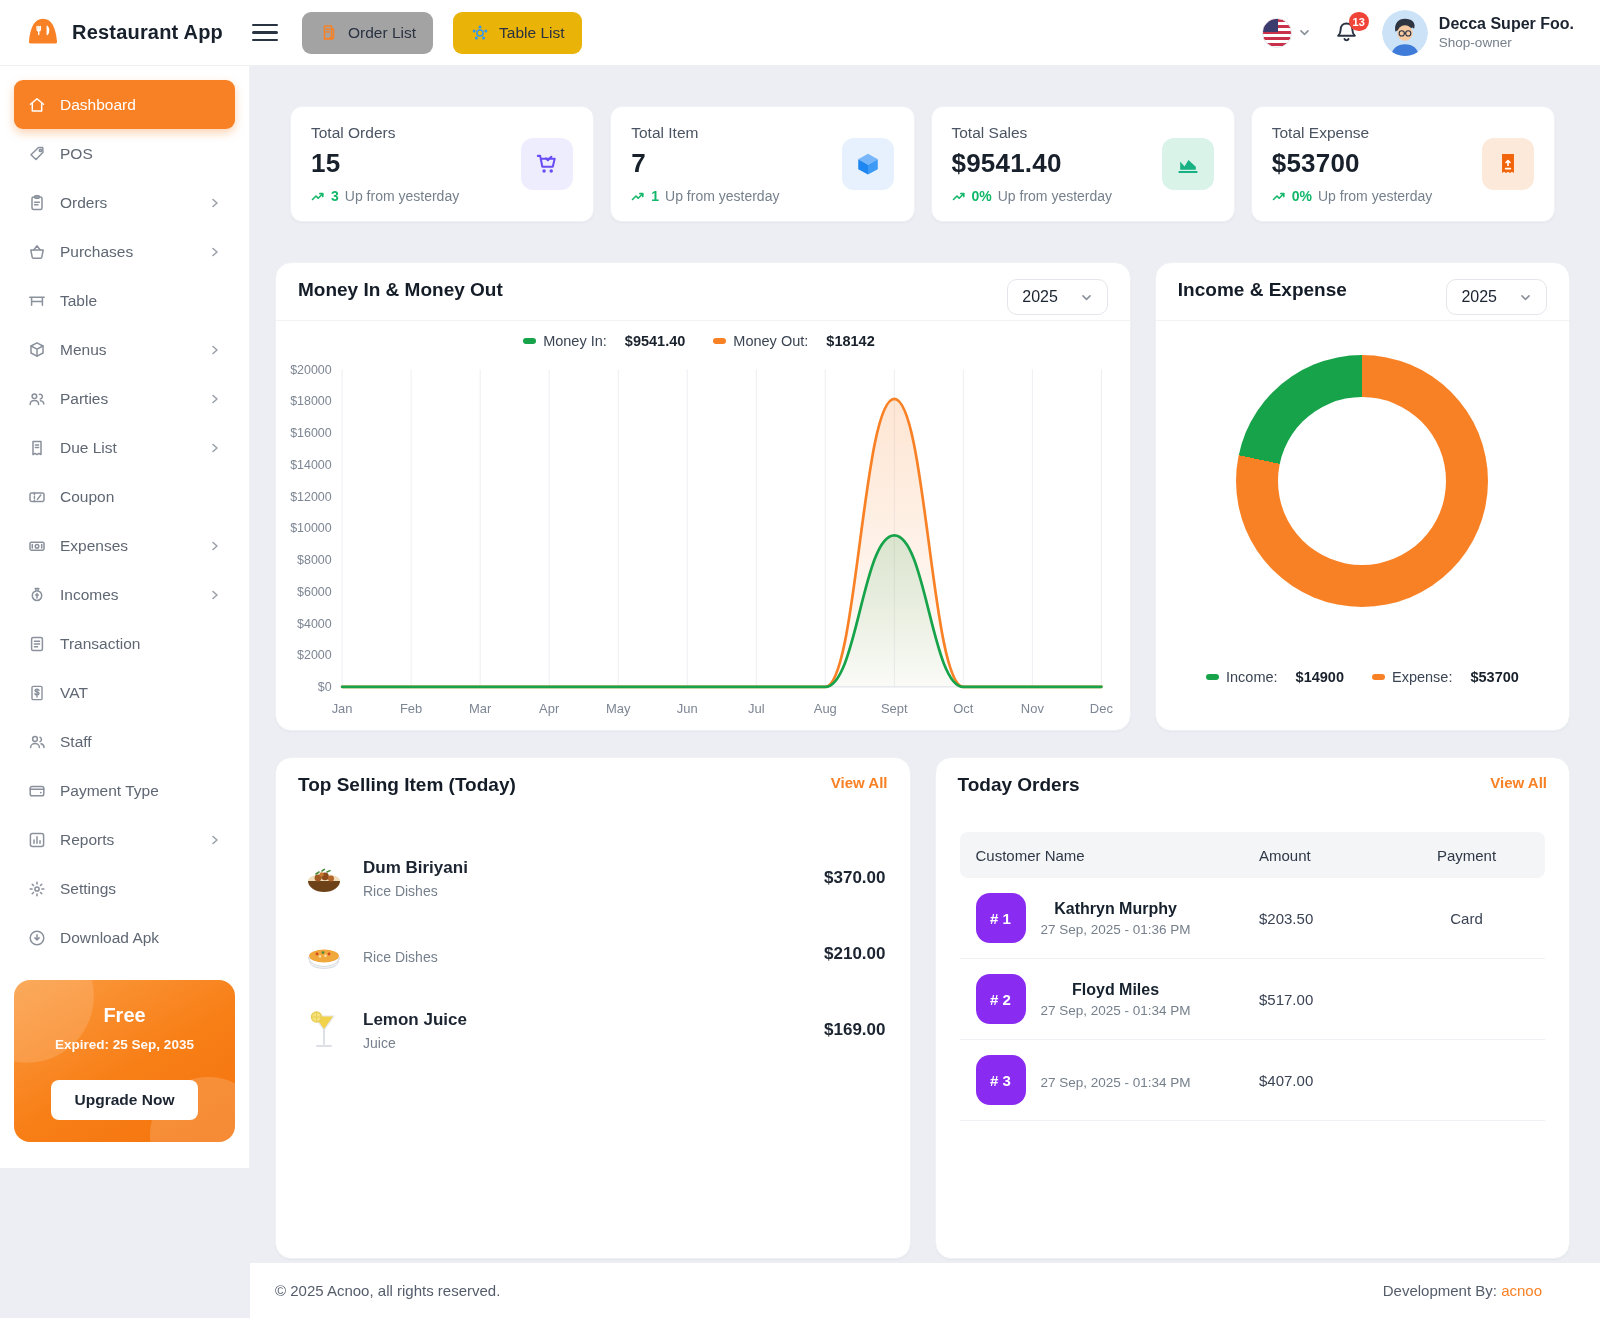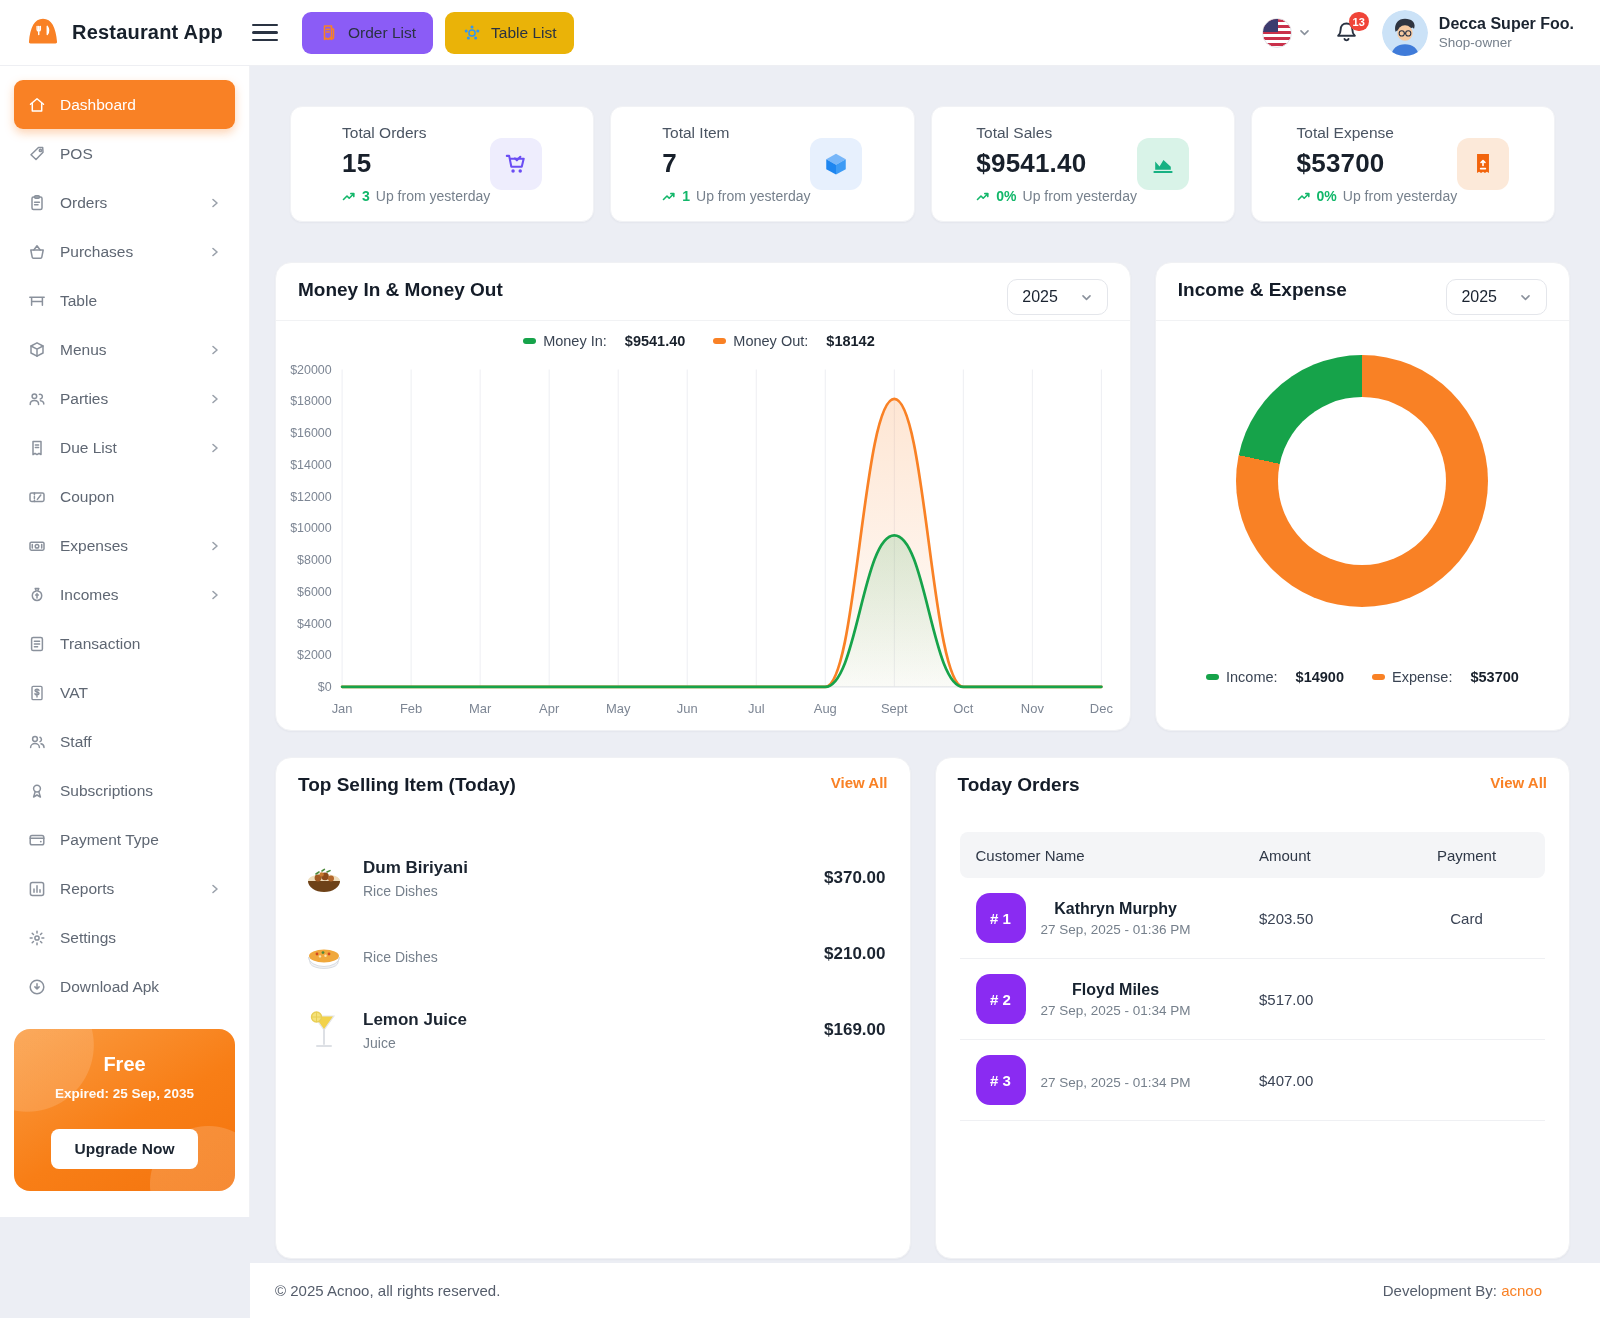--- a/index.html
+++ b/index.html
@@ -17,21 +17,21 @@
   }
   .brand { display:flex; align-items:center; gap:10px; width:228px; }
   .brand-name { font-size:20px; font-weight:800; color:#17202B; letter-spacing:.2px; }
   .hamburger { width:26px; cursor:pointer; margin-right:24px; }
   .hamburger span { display:block; height:2.4px; background:#2A3342; border-radius:2px; margin:5px 0; }
   .top-btn {
     display:flex; align-items:center; gap:9px; height:42px; border:none; cursor:pointer;
     border-radius:9px; padding:0 17px; font-size:15.5px; font-weight:500; color:#2A3242;
     font-family:inherit;
   }
-  .top-btn.orange { background:#8b5cf6; margin-right:12px; }
+  .top-btn.orange { background:#a3a3a3; margin-right:20px; }
   .top-btn.blue   { background:#eab308; }
   .topbar-right { margin-left:auto; display:flex; align-items:center; gap:22px; }
   .flag-wrap { display:flex; align-items:center; gap:6px; cursor:pointer; }
   .flag { width:30px; height:30px; border-radius:50%; overflow:hidden; position:relative;
     background:repeating-linear-gradient(180deg,#C9304A 0 3px,#fff 3px 6px); border:1px solid #E2E4E9;}
   .flag::after { content:""; position:absolute; left:0; top:0; width:15px; height:13px; background:#3C3B6E; }
   .bell-wrap { position:relative; cursor:pointer; }
   .badge {
     position:absolute; top:-7px; right:-9px; min-width:19px; height:19px; border-radius:10px;
     background:#F04438; color:#fff; font-size:11px; font-weight:700;
@@ -68,21 +68,21 @@
   .plan-exp { font-size:13.5px; font-weight:600; margin-top:10px; opacity:.97; }
   .plan-btn {
     margin-top:28px; background:#fff; color:#1B2430; border:none; cursor:pointer;
     border-radius:8px; padding:11px 24px; font-size:15.5px; font-weight:700; font-family:inherit;
   }
 
   
   .stats { display:grid; grid-template-columns:repeat(4,1fr); gap:16px; margin:0 15px 40px; }
   .stat-card {
     background:#fff; border:1px solid #F1F2F5; border-radius:12px; height:116px;
-    padding:17px 20px; display:flex; justify-content:center;
+    padding:17px 20px; display:flex; justify-content:space-between;
     box-shadow:0 1px 2px rgba(16,24,40,.04);
   }
   .stat-title { font-size:15.5px; color:#4A5462; }
   .stat-value { font-size:26px; font-weight:700; color:#18202B; margin-top:6px; letter-spacing:.2px; }
   .stat-delta { display:flex; align-items:center; gap:6px; font-size:14px; color:#76808C; margin-top:9px; }
   .stat-delta b { color:#12B76A; font-weight:700; }
   .stat-ic { width:52px; height:52px; border-radius:12px; display:flex; align-items:center; justify-content:center; align-self:center; }
   .ic-purple { background:#EEEDFD; } .ic-blue { background:#E7F0FD; }
   .ic-green  { background:#D9F3E8; } .ic-orange { background:#FCE9D9; }
 
@@ -393,29 +393,20 @@
     </a>
     <a class="side-item">
       <span class="si-ic">
           <svg width="20" height="20" viewBox="0 0 20 20" fill="none" stroke="currentColor" stroke-width="1.5" stroke-linecap="round" stroke-linejoin="round">
             <circle cx="8" cy="7" r="2.4"></circle>
             <path d="M3.6 15.6c0-2.4 2-4 4.4-4s4.4 1.6 4.4 4"></path>
             <path d="M13 5.2a2.4 2.4 0 0 1 0 4.4M14 11.8c1.8.4 3 1.8 3 3.6"></path>
           </svg>
         </span>
       <span>Staff</span>
-    </a>
-    <a class="side-item">
-      <span class="si-ic">
-          <svg width="20" height="20" viewBox="0 0 20 20" fill="none" stroke="currentColor" stroke-width="1.5" stroke-linecap="round" stroke-linejoin="round">
-            <circle cx="10" cy="7.6" r="3.4"></circle>
-            <path d="M8.2 10.6 6.6 16l3.4-2 3.4 2-1.6-5.4"></path>
-          </svg>
-        </span>
-      <span>Subscriptions</span>
     </a>
     <a class="side-item">
       <span class="si-ic">
           <svg width="20" height="20" viewBox="0 0 20 20" fill="none" stroke="currentColor" stroke-width="1.5" stroke-linecap="round" stroke-linejoin="round">
             <rect x="3.2" y="5.6" width="13.6" height="9.2" rx="1.8"></rect>
             <path d="M3.2 8.3h13.6"></path>
             <circle cx="13.8" cy="11.6" r=".9" fill="currentColor" stroke="none"></circle>
           </svg>
         </span>
       <span>Payment Type</span>

